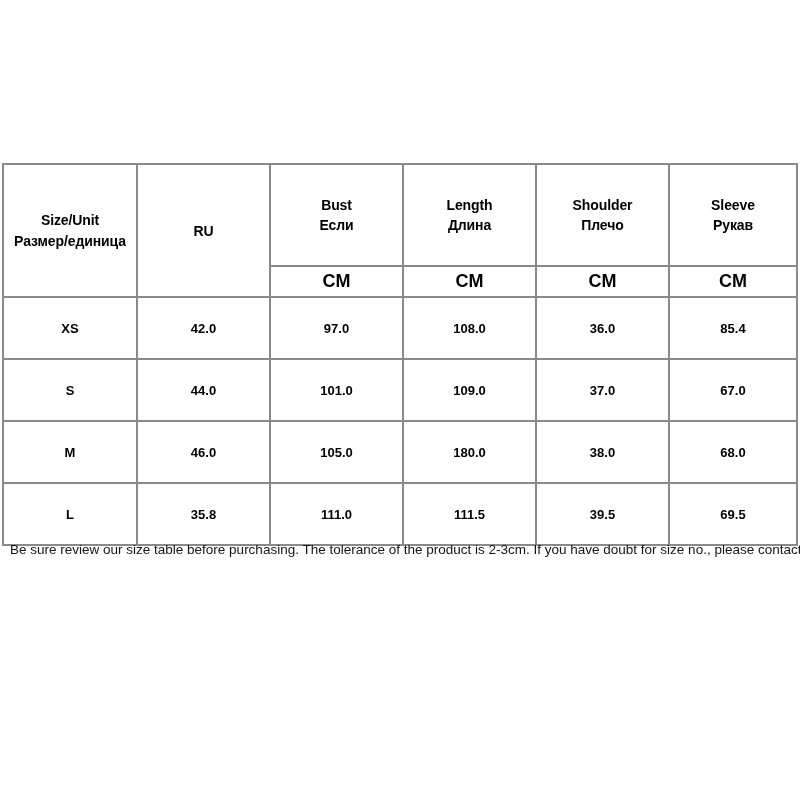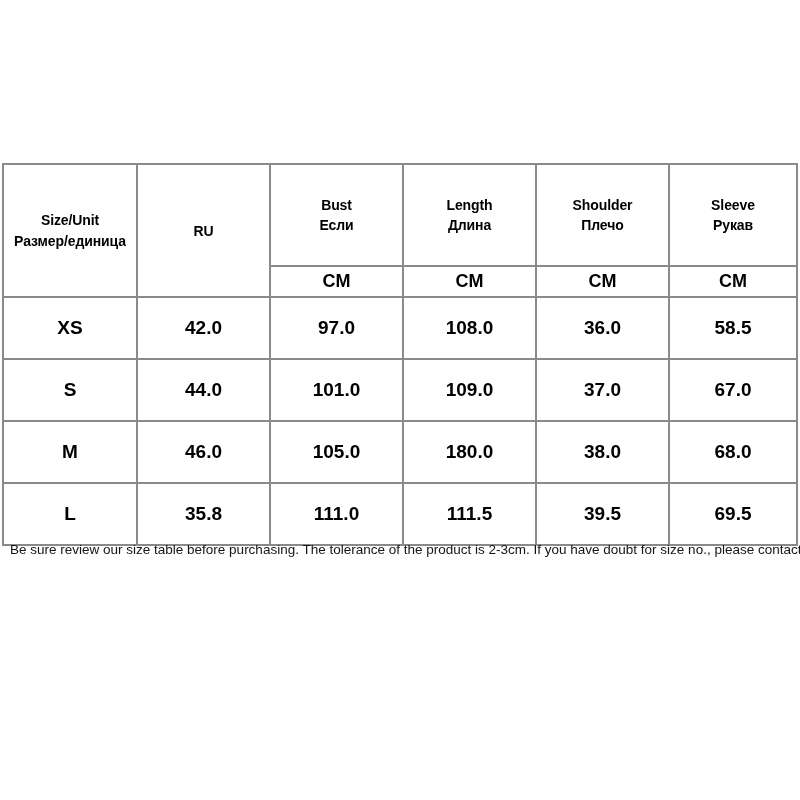--- a/index.html
+++ b/index.html
@@ -85,21 +85,21 @@
   }
 
   th.head-unit {
     height: 29px;
     font-size: 18px;
     font-weight: bold;
   }
 
   td.data-cell {
     height: 60px;
-    font-size: 19px;
+    font-size: 13px;
     font-weight: bold;
   }
 
   
   #footer-note {
     position: absolute;
     left: 10px;
     top: 540px;
     width: 782px;
     font-size: 13.5px;
@@ -162,21 +162,21 @@
           <th class="head-unit">CM</th>
         </tr>
       </thead>
       <tbody>
         <tr>
           <td class="data-cell">XS</td>
           <td class="data-cell">42.0</td>
           <td class="data-cell">97.0</td>
           <td class="data-cell">108.0</td>
           <td class="data-cell">36.0</td>
-          <td class="data-cell">58.5</td>
+          <td class="data-cell">85.4</td>
         </tr>
         <tr>
           <td class="data-cell">S</td>
           <td class="data-cell">44.0</td>
           <td class="data-cell">101.0</td>
           <td class="data-cell">109.0</td>
           <td class="data-cell">37.0</td>
           <td class="data-cell">67.0</td>
         </tr>
         <tr>

